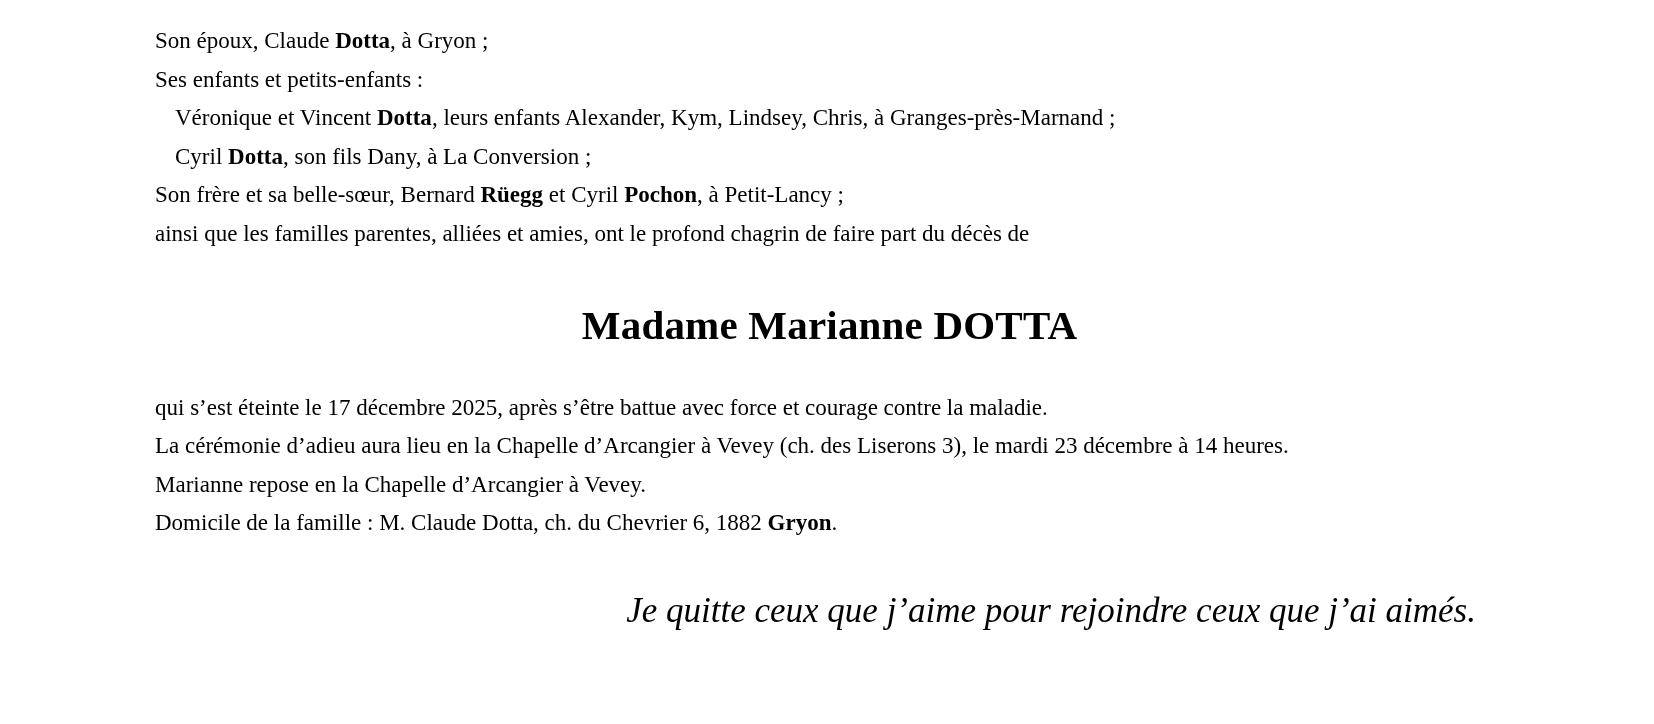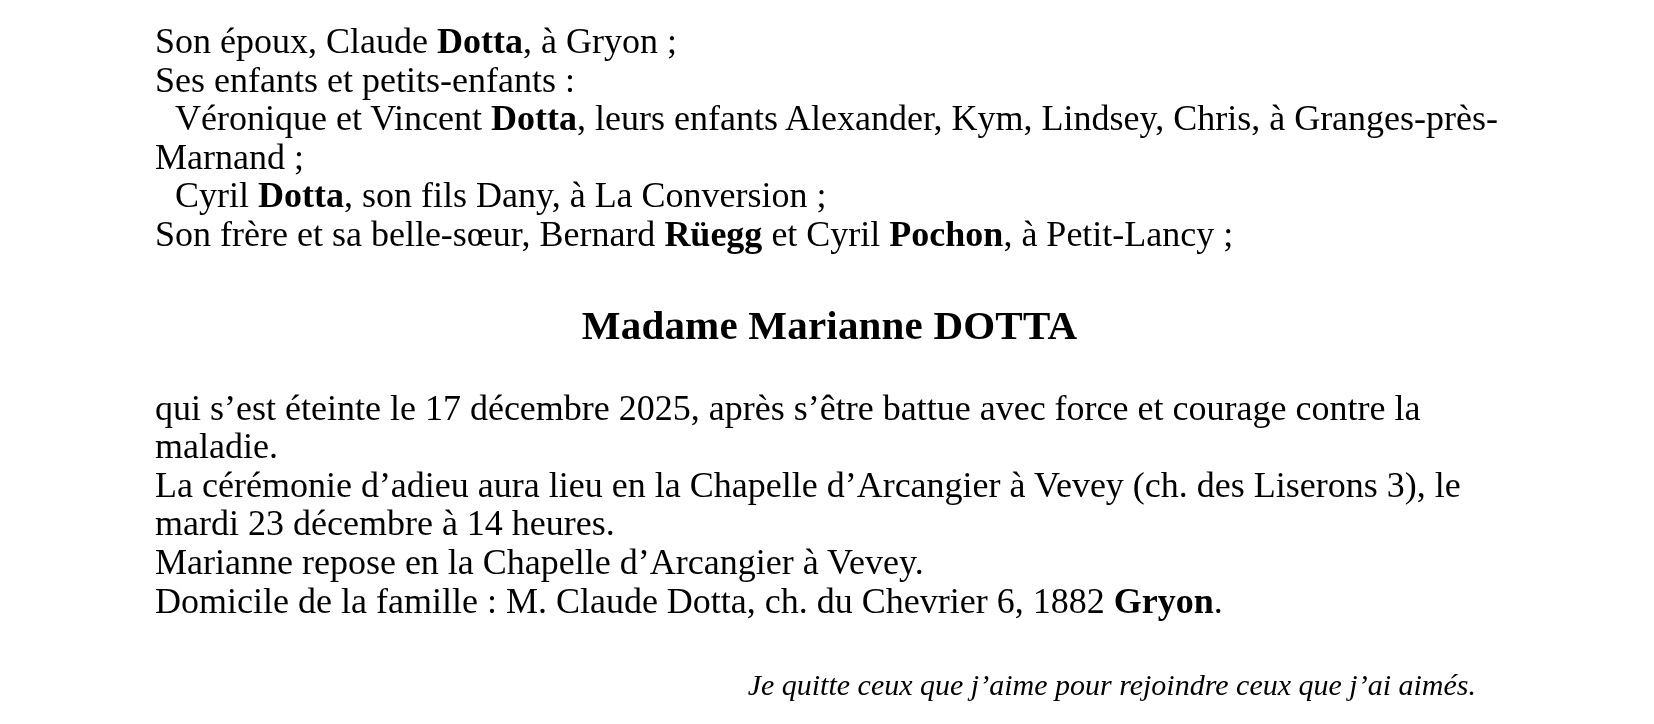--- a/index.html
+++ b/index.html
@@ -15,21 +15,21 @@
     overflow: hidden;
   }
   .page {
     position: relative;
     width: 1654px;
     height: 724px;
     box-sizing: border-box;
     padding: 22px 150px 0 155px;
   }
   .block {
-    font-size: 36px;
+    font-size: 23px;
     line-height: 38.6px;
     text-align: left;
   }
   .line {
     white-space: normal;
   }
   .indent {
     text-indent: 20px;
   }
   b, .bold {
@@ -43,35 +43,36 @@
     margin-top: 47px;
     margin-bottom: 40px;
   }
   .lower-block {
     margin-top: 10px;
   }
   .quote {
     margin-top: 48px;
     text-align: right;
     font-style: italic;
-    font-size: 30px;
+    font-size: 35px;
     padding-right: 28px;
   }
 </style>
 </head>
 <body>
 
 <div class="page">
 
   <div class="block" id="survivors-block">
       <div class="line"><span>Son époux, </span><span>Claude </span><span class="bold">Dotta</span><span>, à Gryon ;</span></div>
       <div class="line"><span>Ses enfants et petits-enfants :</span></div>
       <div class="line indent"><span>Véronique et Vincent </span><span class="bold">Dotta</span><span>, leurs enfants Alexander, Kym, Lindsey, Chris, à Granges-près-Marnand ;</span></div>
       <div class="line indent"><span>Cyril </span><span class="bold">Dotta</span><span>, son fils Dany, à La Conversion ;</span></div>
       <div class="line"><span>Son frère et sa belle-sœur, Bernard </span><span class="bold">Rüegg</span><span> et Cyril </span><span class="bold">Pochon</span><span>, à Petit-Lancy ;</span></div>
+      <div class="line"><span>ainsi que les familles parentes, alliées et amies, ont le profond chagrin de faire part du décès de</span></div>
     </div>
 
   <div class="deceased-name">Madame Marianne DOTTA</div>
 
   <div class="block lower-block" id="details-block">
       <div class="line"><span>qui s’est éteinte le 17 décembre 2025, après s’être battue avec force et courage contre la maladie.</span></div>
       <div class="line"><span>La cérémonie d’adieu aura lieu en la Chapelle d’Arcangier à Vevey (ch. des Liserons 3), le mardi 23 décembre à 14 heures.</span></div>
       <div class="line"><span>Marianne repose en la Chapelle d’Arcangier à Vevey.</span></div>
       <div class="line"><span>Domicile de la famille : M. Claude Dotta, ch. du Chevrier 6, 1882 </span><span class="bold">Gryon</span><span>.</span></div>
     </div>

